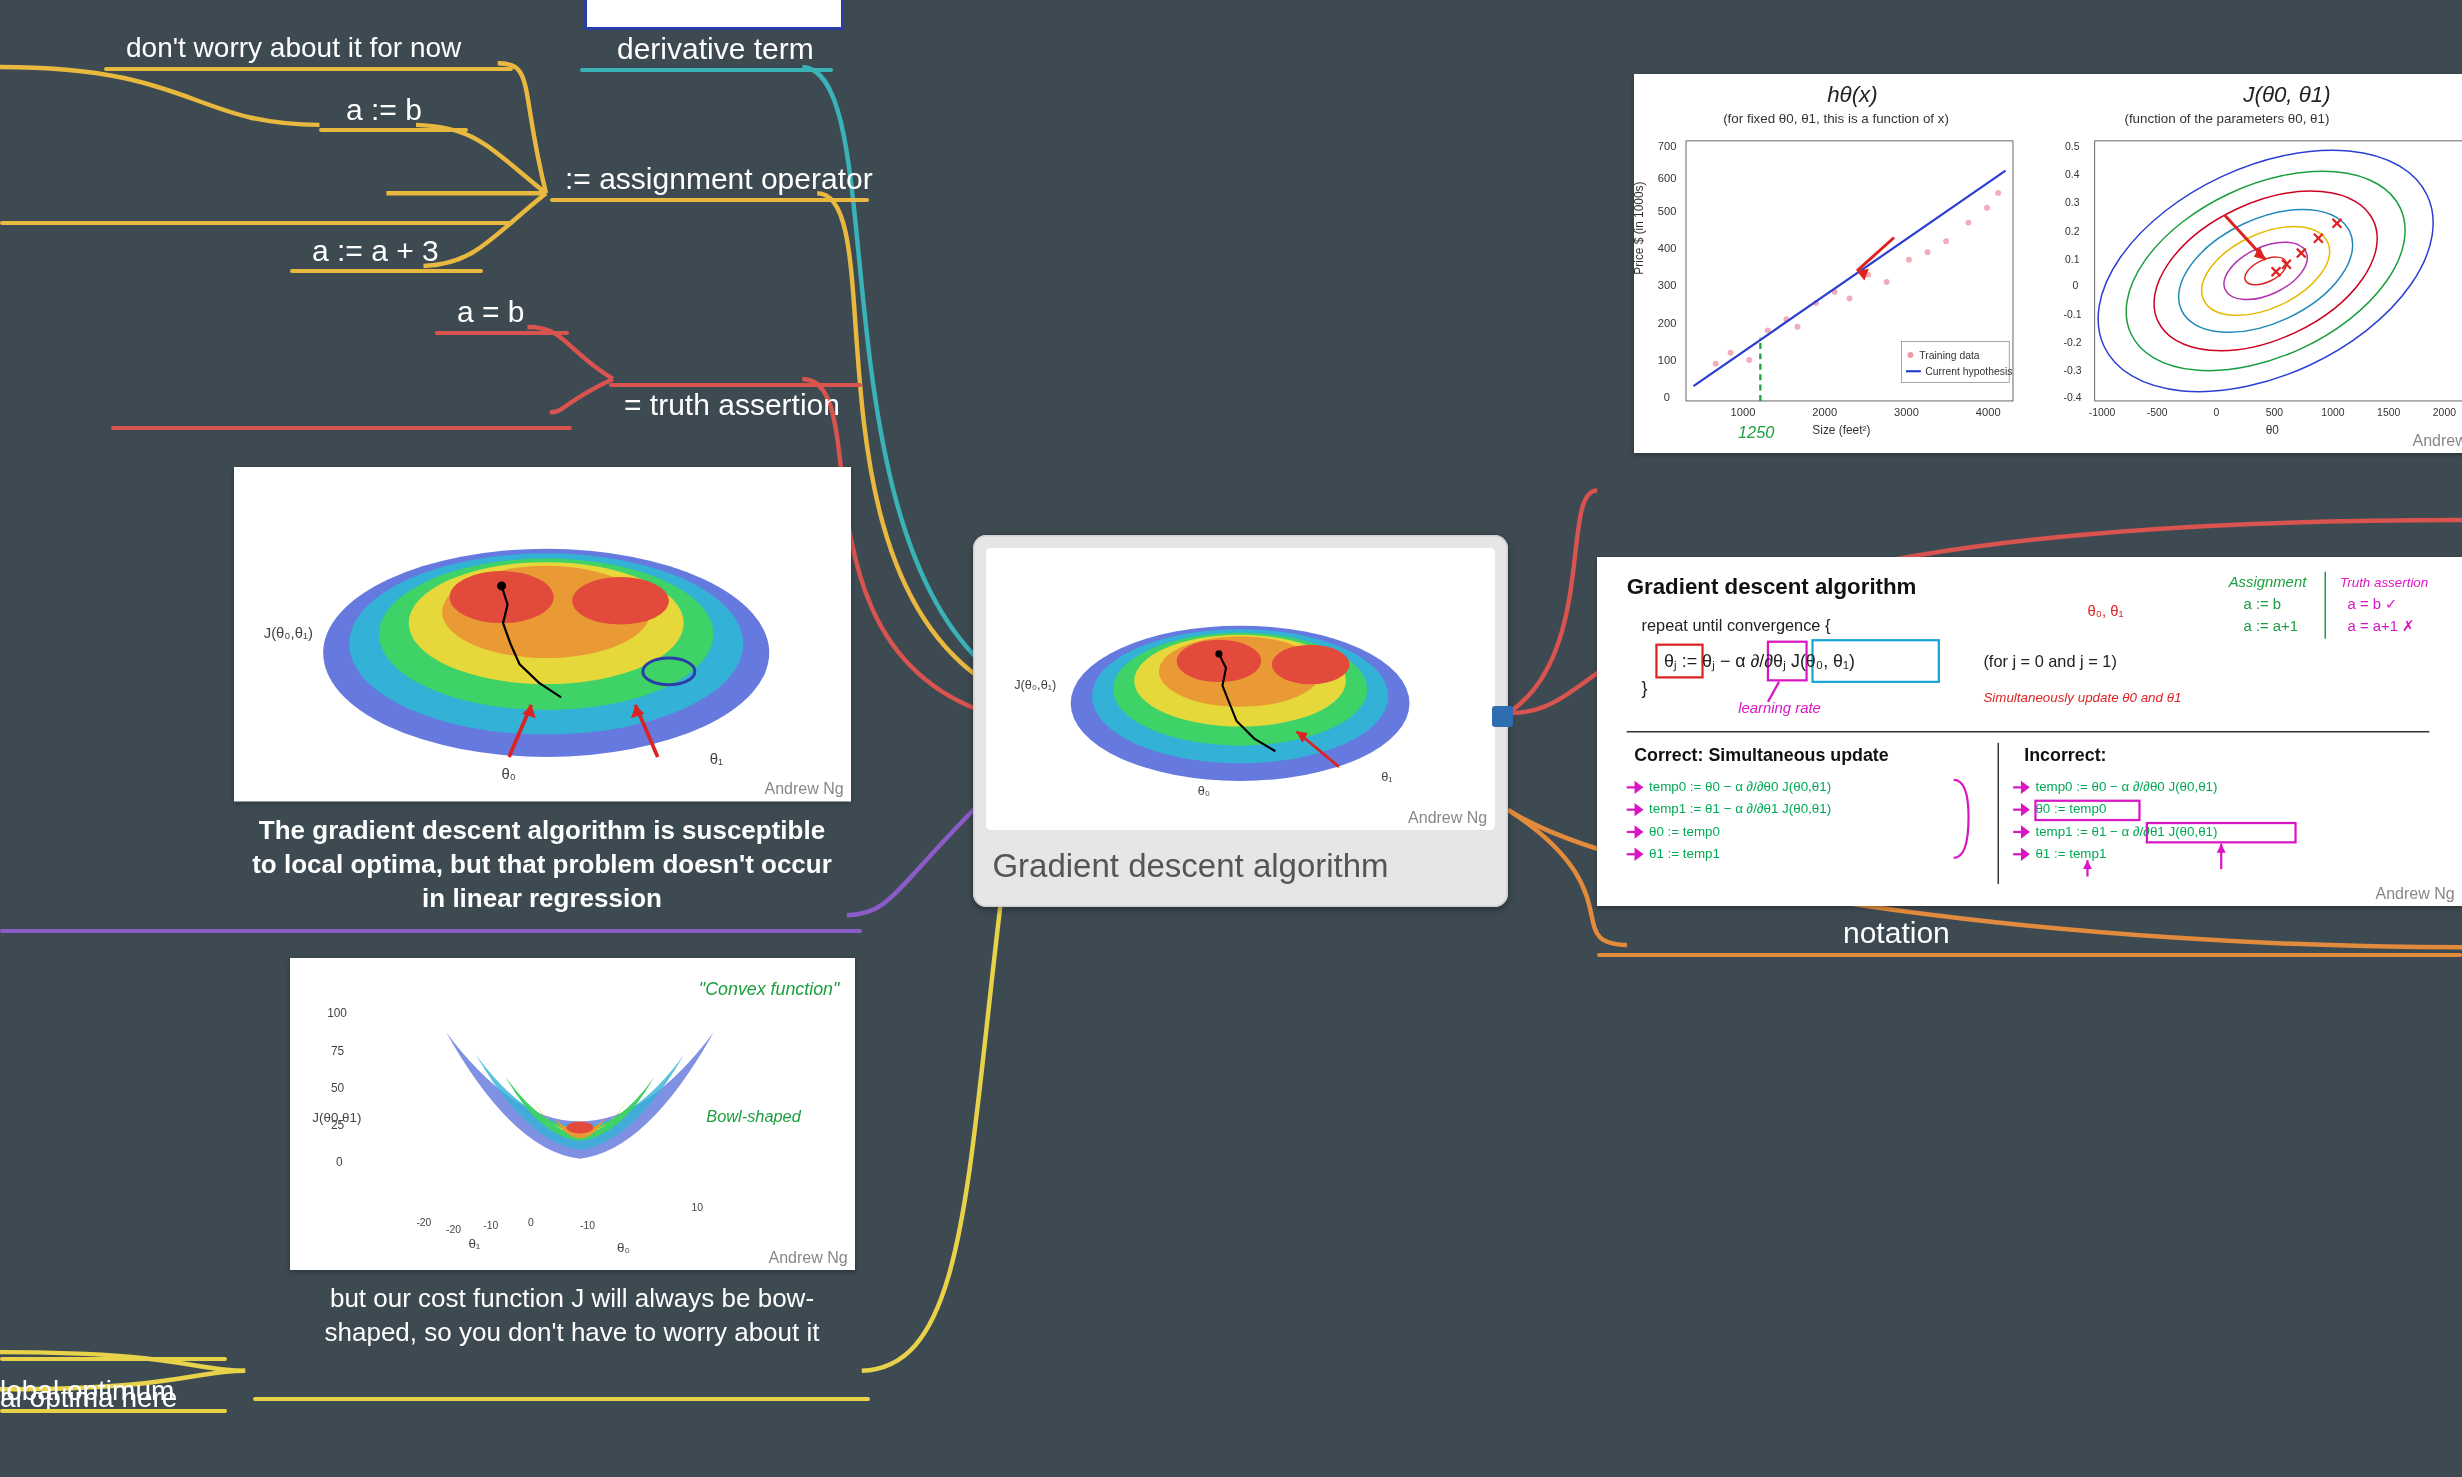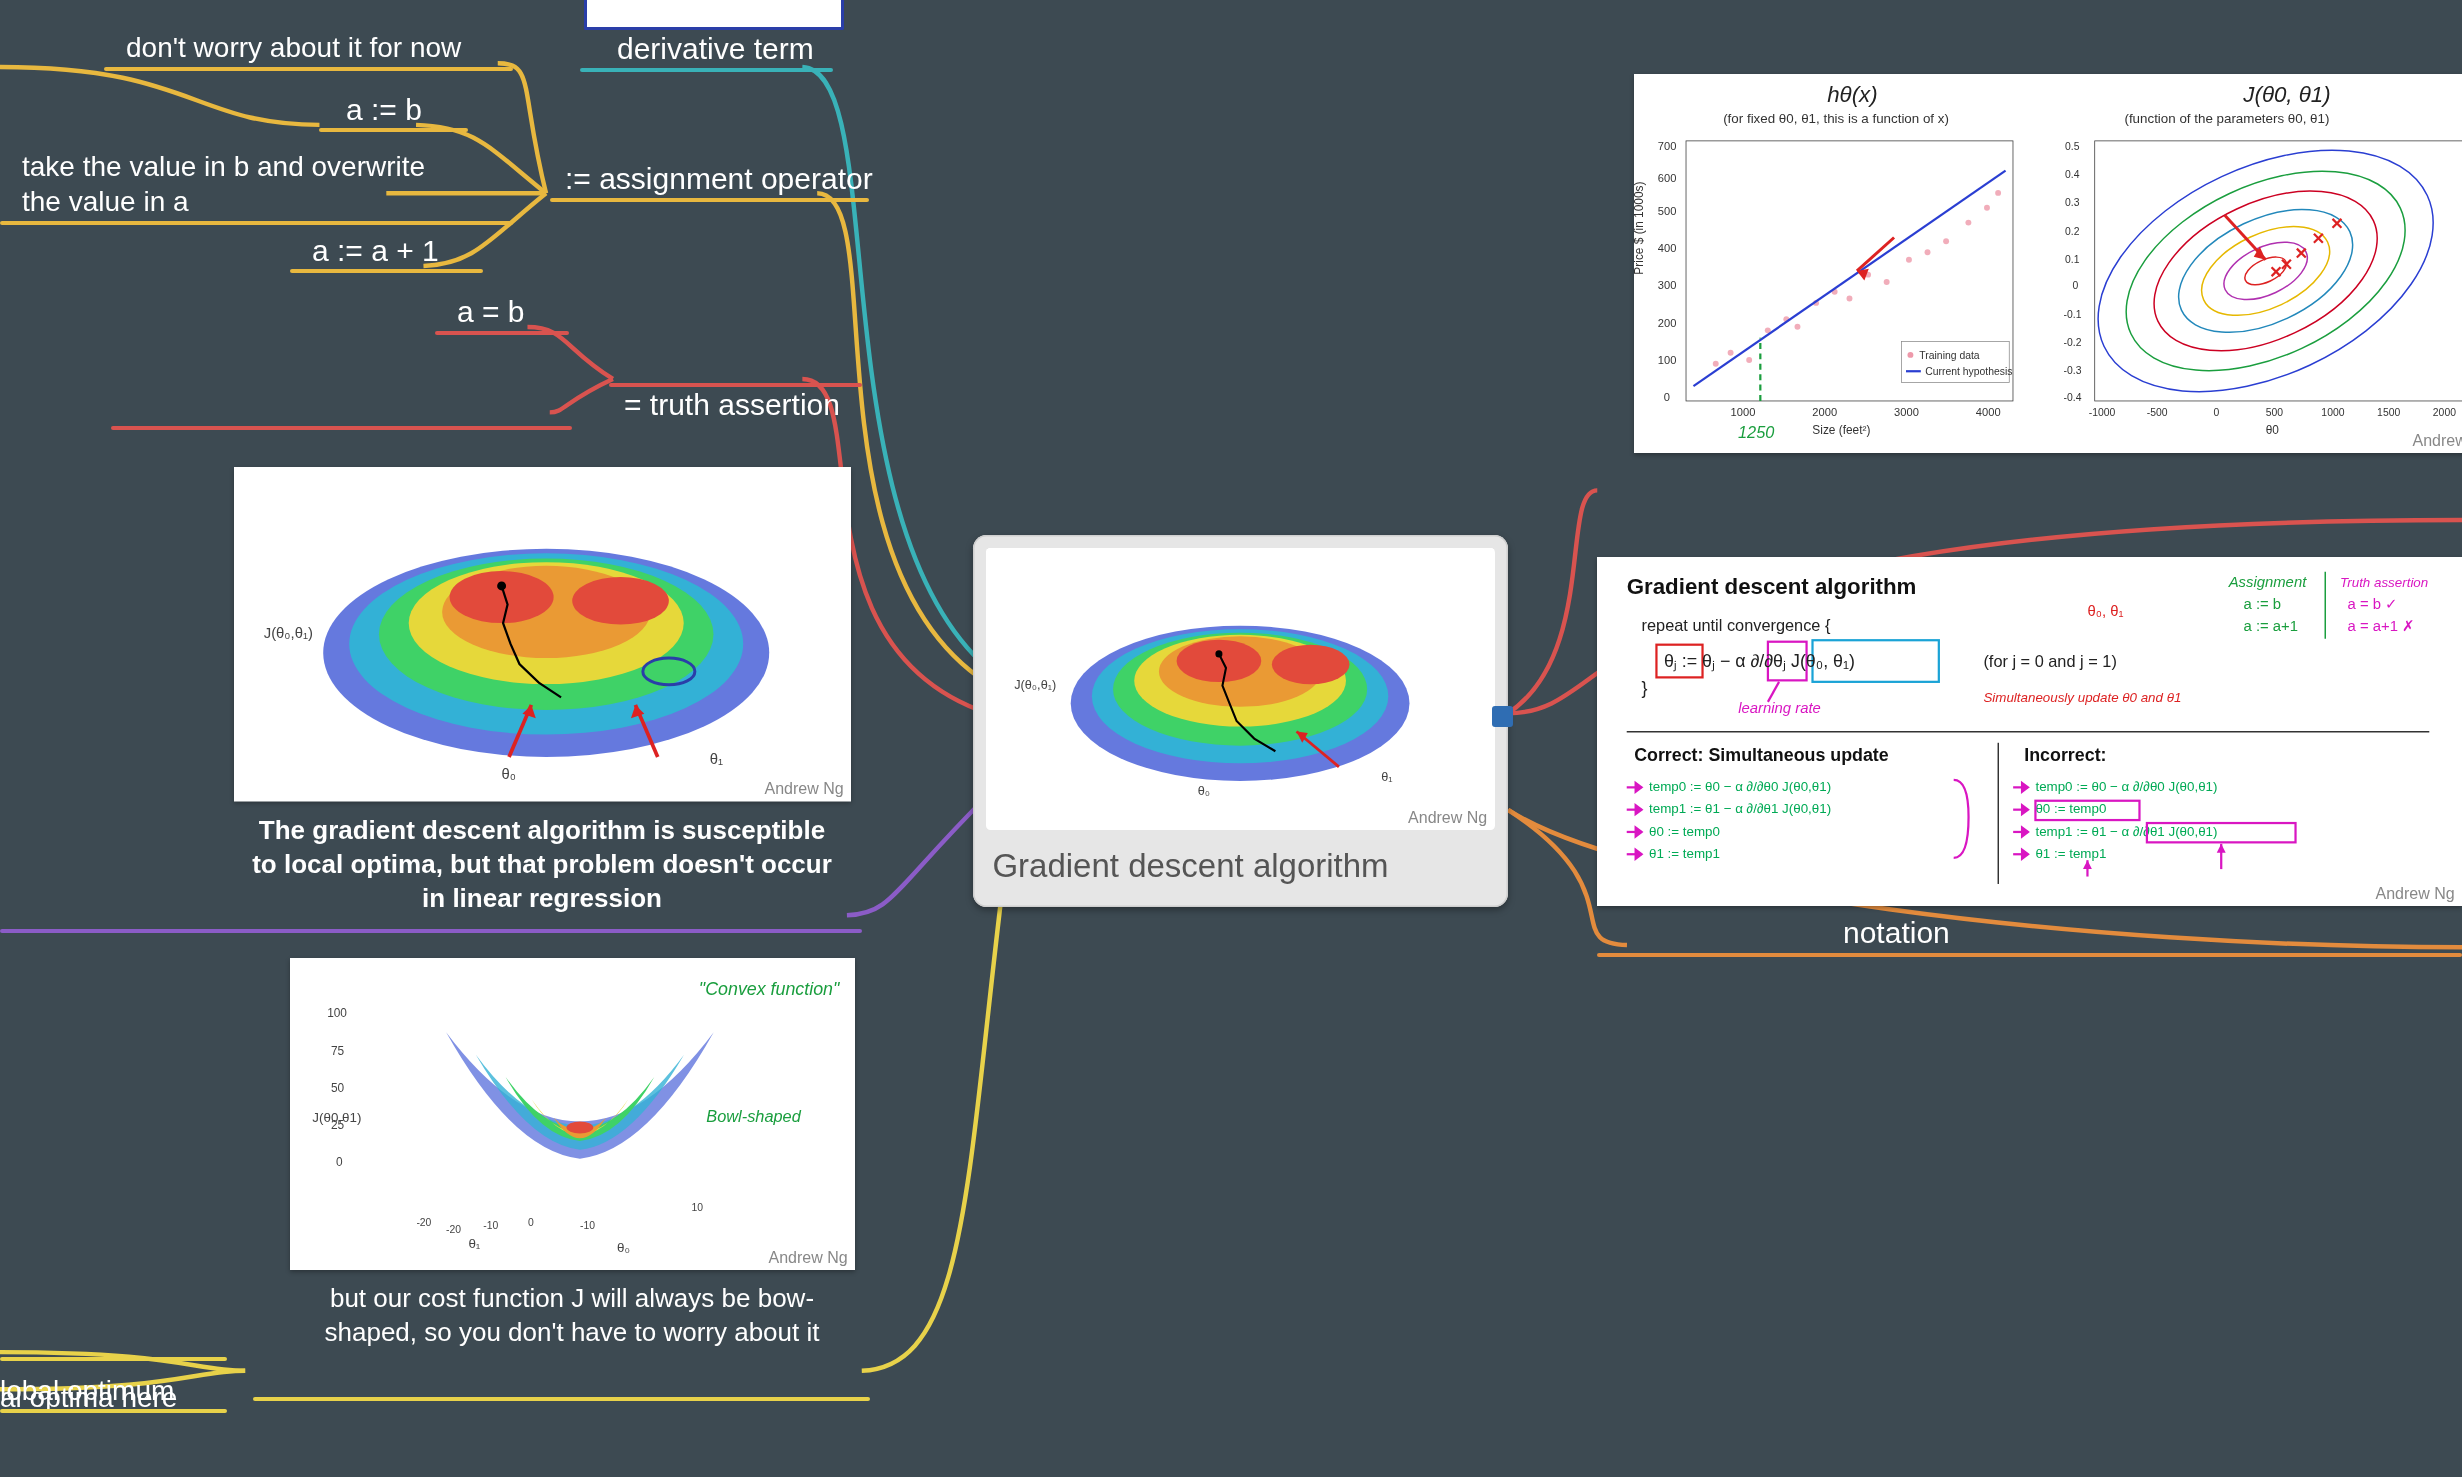--- a/index.html
+++ b/index.html
@@ -183,25 +183,23 @@
 
   <div class="node small" style="left:126px; top:30px;">don't worry about it for now</div>
   <div class="underline" style="left:104px; top:67px; width:409px; background:#e8b83f;"></div>
 
   <div class="node" style="left:565px; top:160px;">:= assignment operator</div>
   <div class="underline" style="left:550px; top:198px; width:319px; background:#e8b83f;"></div>
 
   <div class="node" style="left:346px; top:91px;">a := b</div>
   <div class="underline" style="left:319px; top:128px; width:149px; background:#e8b83f;"></div>
 
-  <div class="node small" style="left:22px; top:149px;">take the value in b and overwrite
-the value in a</div>
   <div class="underline" style="left:0px; top:221px; width:513px; background:#e8b83f;"></div>
 
-  <div class="node" style="left:312px; top:232px;">a := a + 1</div>
+  <div class="node" style="left:312px; top:232px;">a := a + 3</div>
   <div class="underline" style="left:290px; top:269px; width:193px; background:#e8b83f;"></div>
 
   <div class="node" style="left:624px; top:346px;margin-top:40px;">= truth assertion</div>
   <div class="underline" style="left:609px; top:383px; width:253px; background:#d9534f;"></div>
 
   <div class="node" style="left:457px; top:293px;">a = b</div>
   <div class="underline" style="left:435px; top:331px; width:134px; background:#d9534f;"></div>
 
   <div class="underline" style="left:111px; top:426px; width:461px; background:#d9534f;"></div>
 

